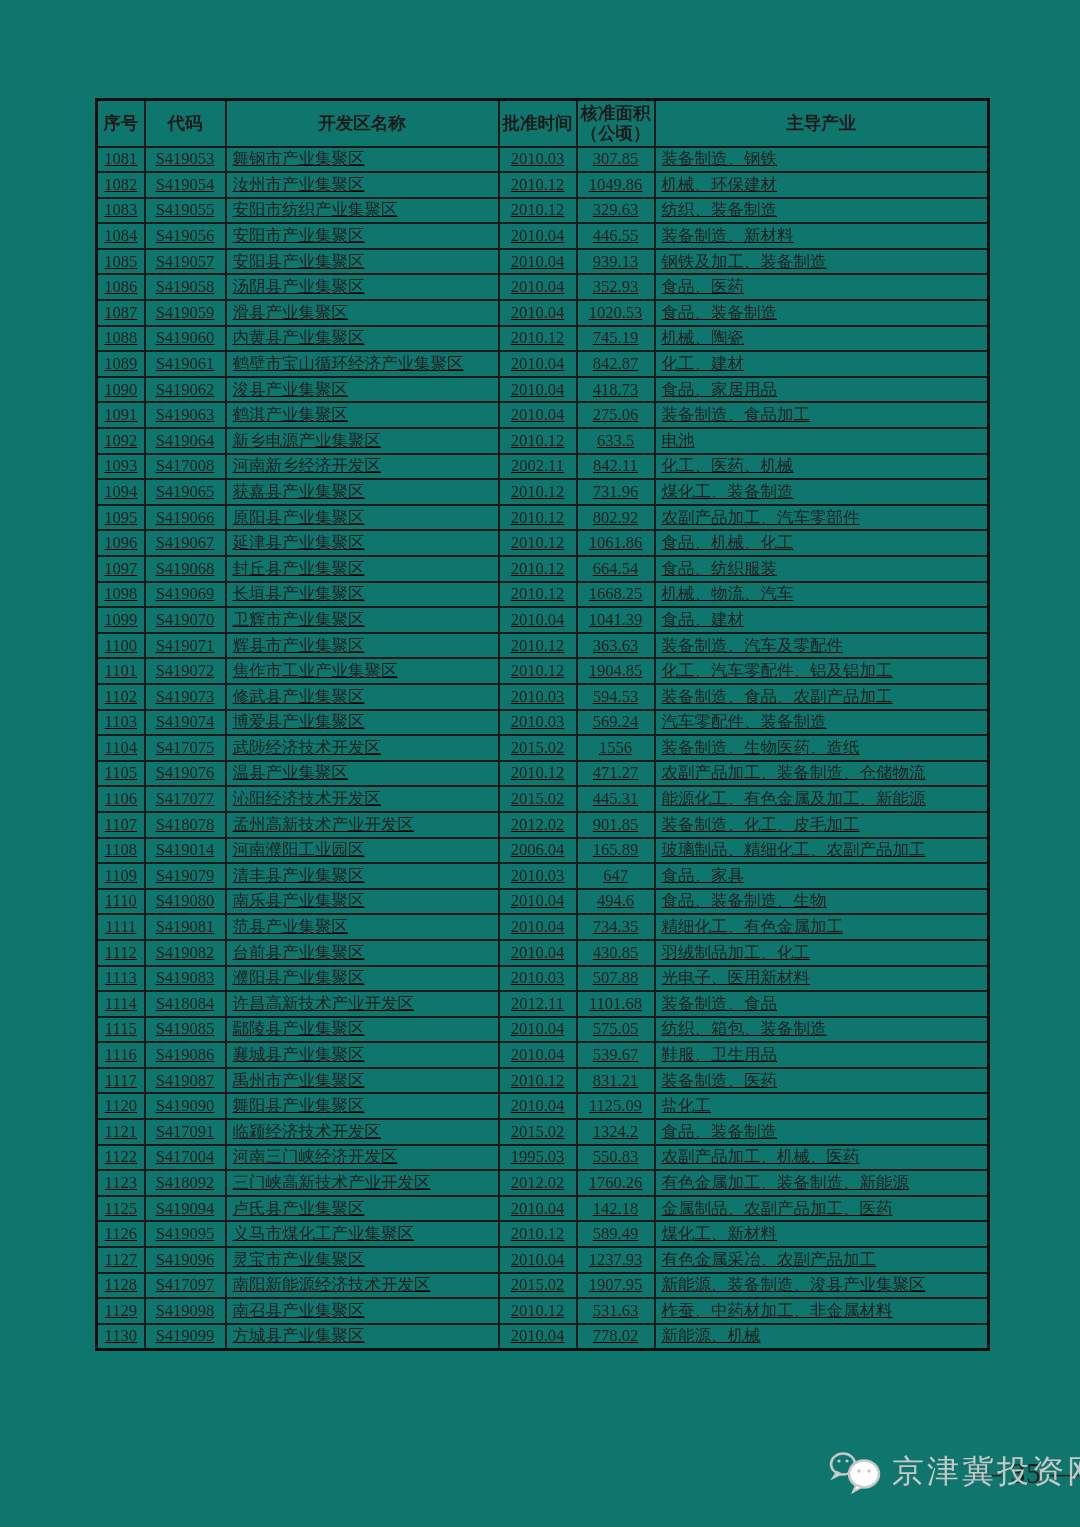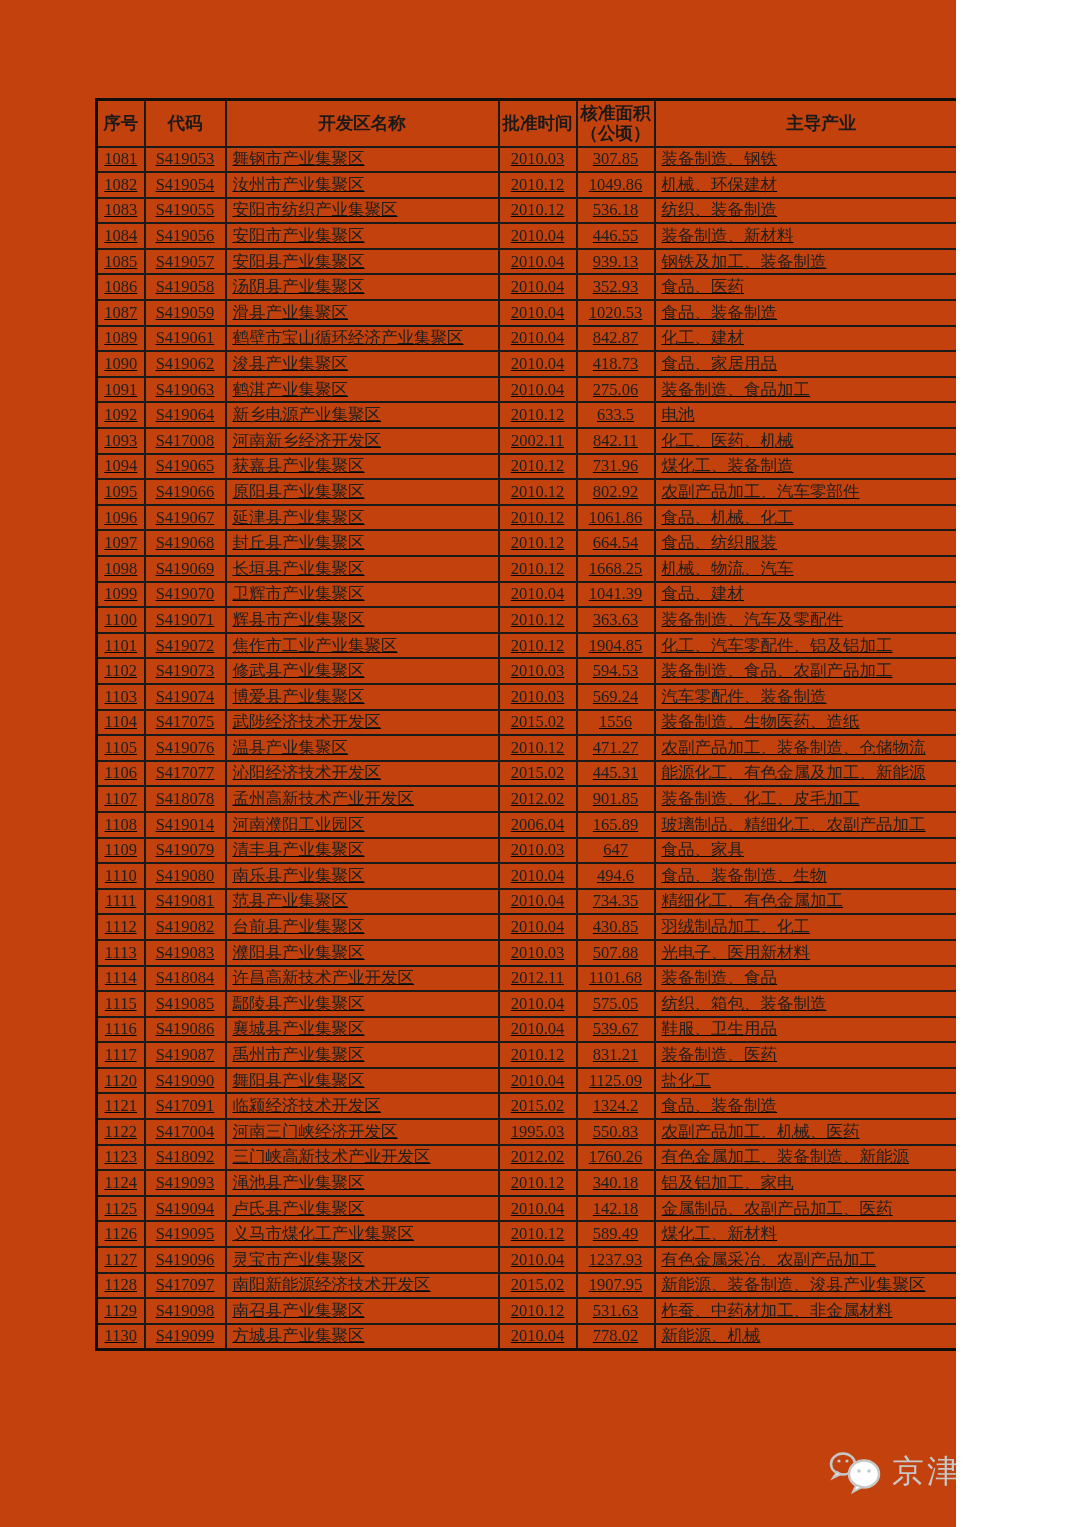--- a/index.html
+++ b/index.html
@@ -1,20 +1,20 @@
 <!DOCTYPE html>
 <html><head>
 <meta charset="utf-8">
 <style>
   html, body { margin: 0; padding: 0; }
   .page {
     position: relative;
-    width: 956px;
+    width: 1080px;
     height: 1527px;
-    background: #c2410c;
+    background: #0f766e;
     overflow: hidden;
     font-family: "Liberation Serif", "DejaVu Serif", serif;
   }
   table.dz-table {
     position: absolute;
     left: 95px;
     top: 98px;
     width: 892px;
     border-collapse: collapse;
     table-layout: fixed;
@@ -114,21 +114,21 @@
           <td class="c2">汝州市产业集聚区</td>
           <td class="c3">2010.12</td>
           <td class="c4">1049.86</td>
           <td class="c5">机械、环保建材</td>
         </tr>
         <tr>
           <td class="c0">1083</td>
           <td class="c1">S419055</td>
           <td class="c2">安阳市纺织产业集聚区</td>
           <td class="c3">2010.12</td>
-          <td class="c4">536.18</td>
+          <td class="c4">329.63</td>
           <td class="c5">纺织、装备制造</td>
         </tr>
         <tr>
           <td class="c0">1084</td>
           <td class="c1">S419056</td>
           <td class="c2">安阳市产业集聚区</td>
           <td class="c3">2010.04</td>
           <td class="c4">446.55</td>
           <td class="c5">装备制造、新材料</td>
         </tr>
@@ -148,20 +148,28 @@
           <td class="c4">352.93</td>
           <td class="c5">食品、医药</td>
         </tr>
         <tr>
           <td class="c0">1087</td>
           <td class="c1">S419059</td>
           <td class="c2">滑县产业集聚区</td>
           <td class="c3">2010.04</td>
           <td class="c4">1020.53</td>
           <td class="c5">食品、装备制造</td>
+        </tr>
+        <tr>
+          <td class="c0">1088</td>
+          <td class="c1">S419060</td>
+          <td class="c2">内黄县产业集聚区</td>
+          <td class="c3">2010.12</td>
+          <td class="c4">745.19</td>
+          <td class="c5">机械、陶瓷</td>
         </tr>
         <tr>
           <td class="c0">1089</td>
           <td class="c1">S419061</td>
           <td class="c2">鹤壁市宝山循环经济产业集聚区</td>
           <td class="c3">2010.04</td>
           <td class="c4">842.87</td>
           <td class="c5">化工、建材</td>
         </tr>
         <tr>
@@ -412,28 +420,20 @@
           <td class="c4">550.83</td>
           <td class="c5">农副产品加工、机械、医药</td>
         </tr>
         <tr>
           <td class="c0">1123</td>
           <td class="c1">S418092</td>
           <td class="c2">三门峡高新技术产业开发区</td>
           <td class="c3">2012.02</td>
           <td class="c4">1760.26</td>
           <td class="c5">有色金属加工、装备制造、新能源</td>
-        </tr>
-        <tr>
-          <td class="c0">1124</td>
-          <td class="c1">S419093</td>
-          <td class="c2">渑池县产业集聚区</td>
-          <td class="c3">2010.12</td>
-          <td class="c4">340.18</td>
-          <td class="c5">铝及铝加工、家电</td>
         </tr>
         <tr>
           <td class="c0">1125</td>
           <td class="c1">S419094</td>
           <td class="c2">卢氏县产业集聚区</td>
           <td class="c3">2010.04</td>
           <td class="c4">142.18</td>
           <td class="c5">金属制品、农副产品加工、医药</td>
         </tr>
         <tr>

